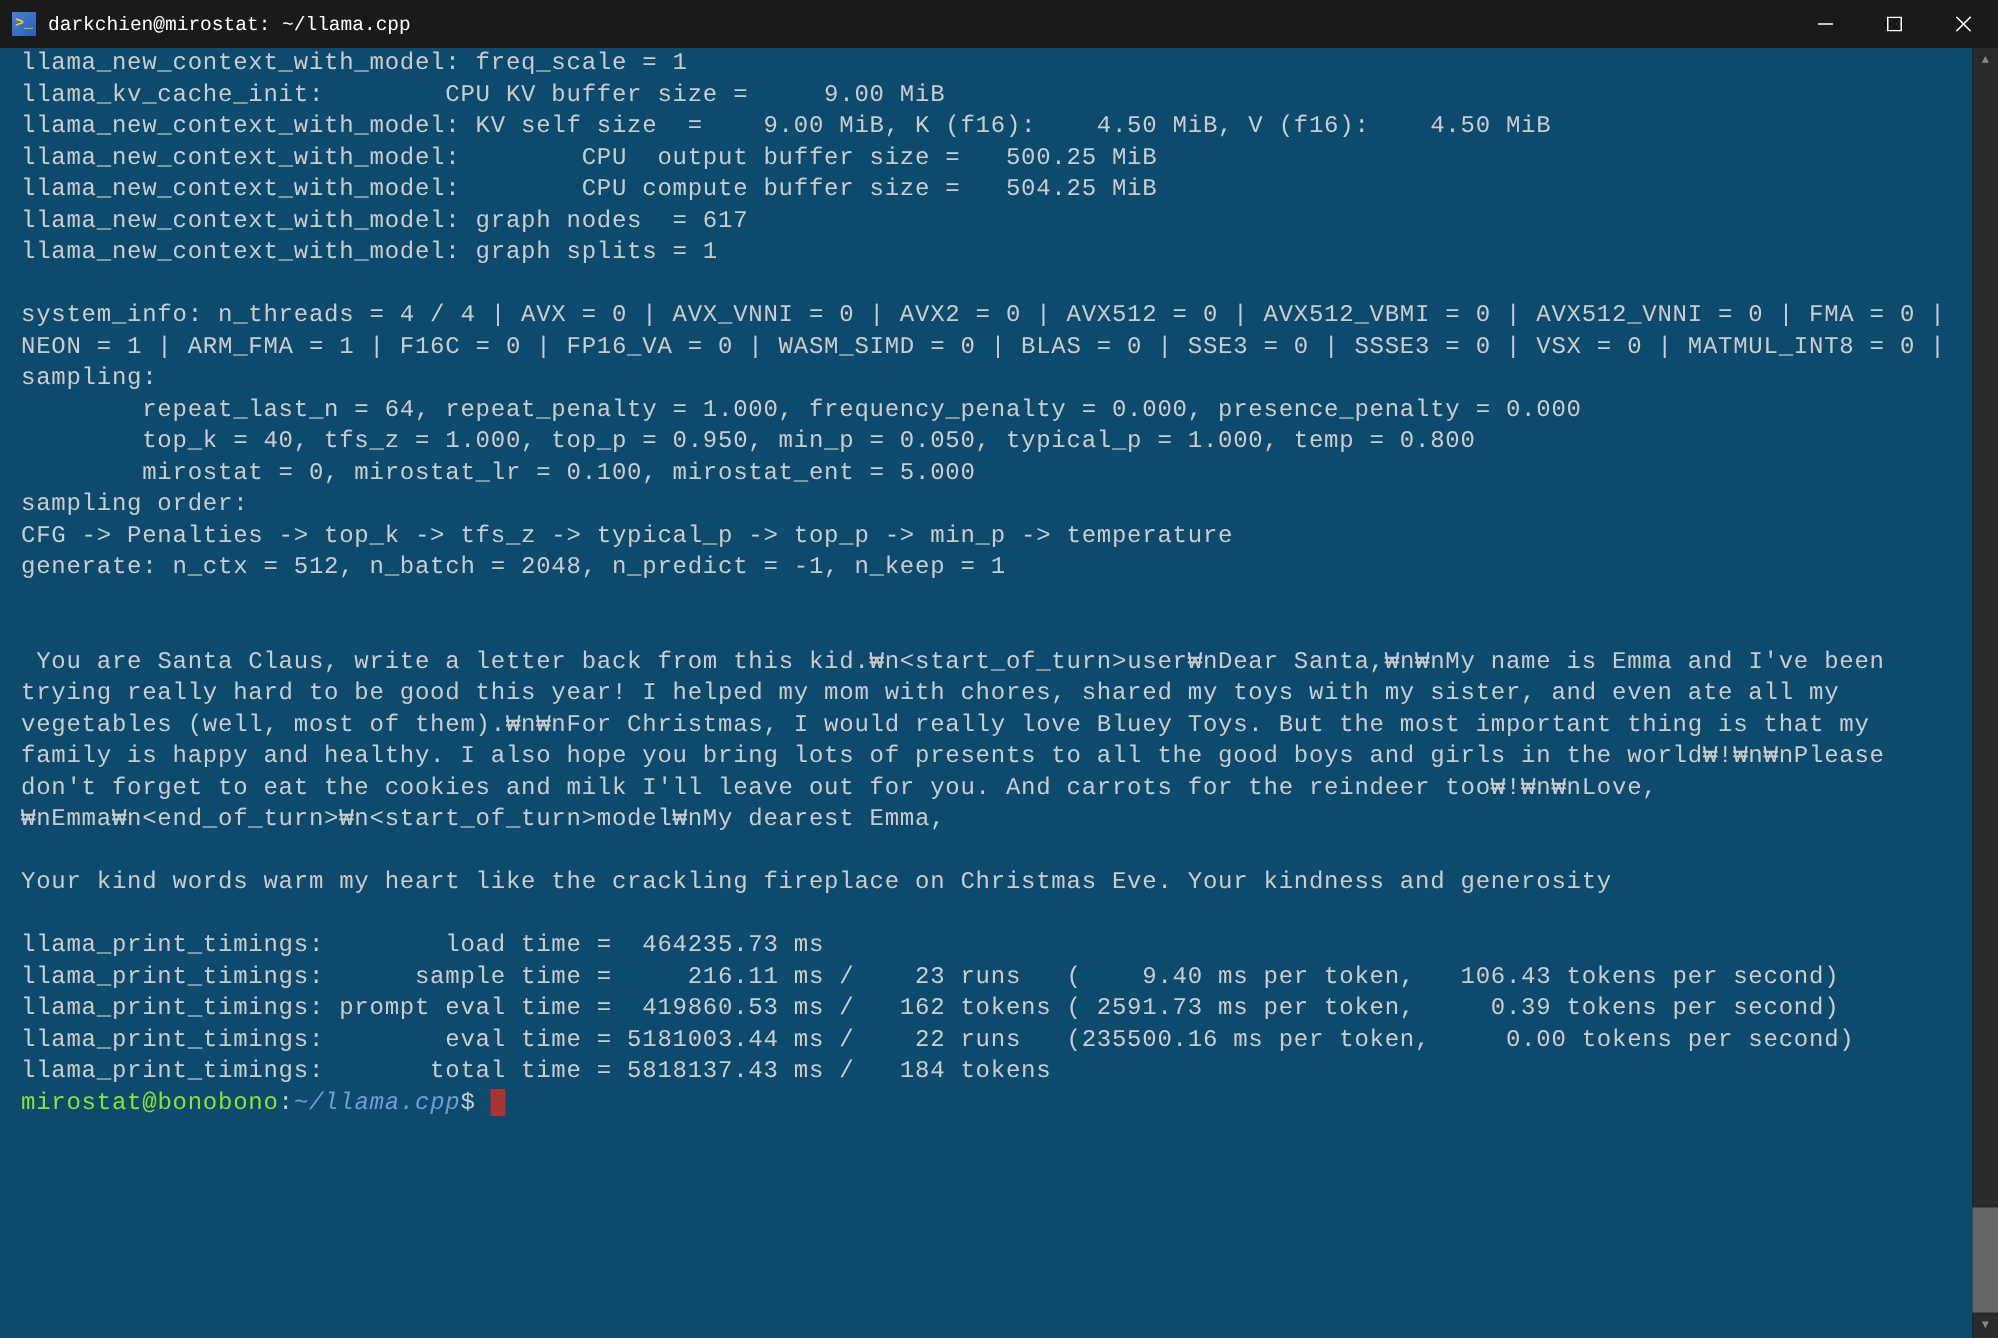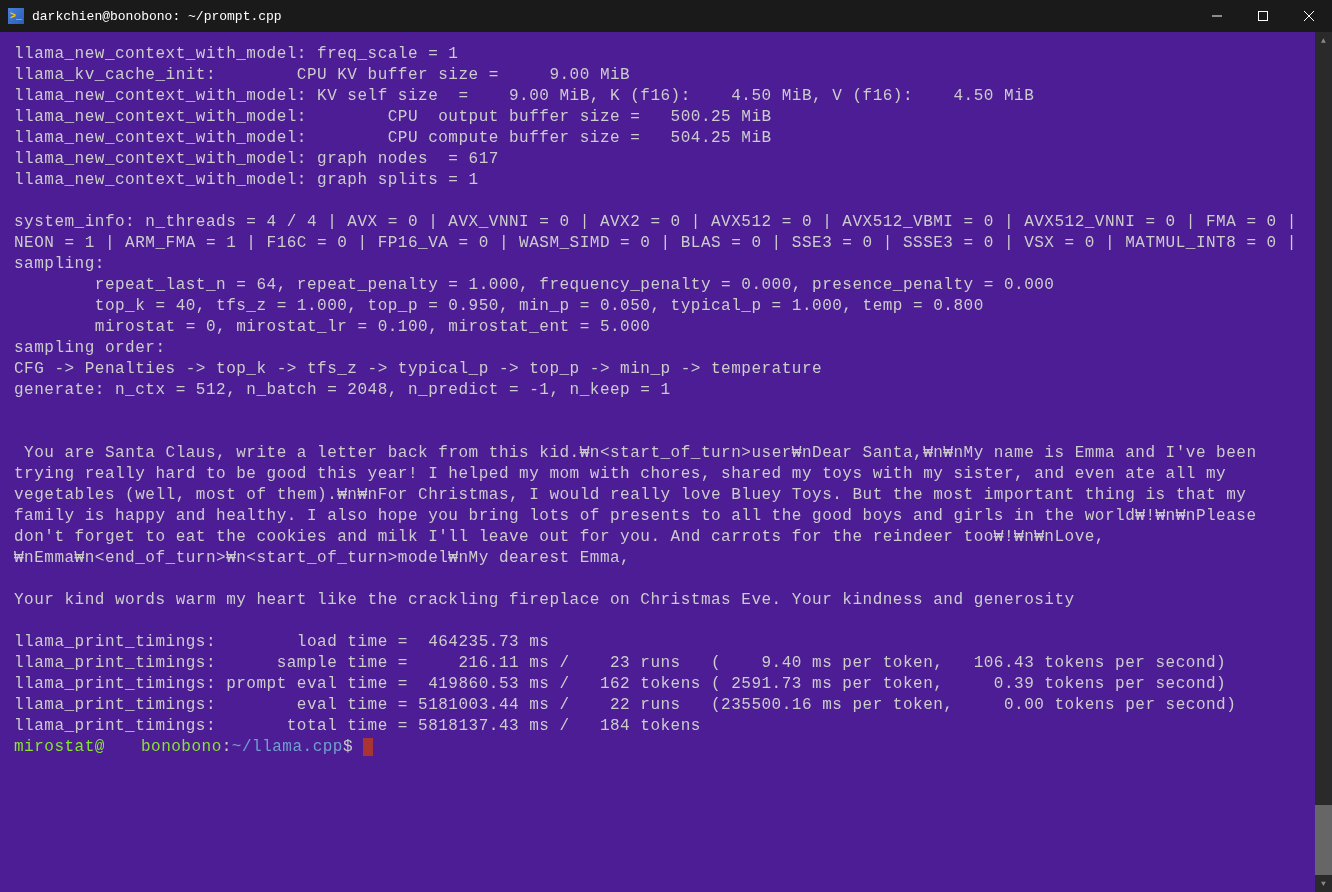--- a/index.html
+++ b/index.html
@@ -54,33 +54,33 @@
   font-family: 'Segoe UI', sans-serif;
 }
 .win-btn svg { width: 10px; height: 10px; }
 .terminal-area {
   position: relative;
   height: calc(892px - 32px);
   display: flex;
 }
 .terminal {
   flex: 1;
-  background: #4c1d95;
-  padding: 12px 14px;
+  background: #0c4a6e;
+  padding: 0 14px;
   color: #ccc;
   font-size: 16px;
   line-height: 21px;
   letter-spacing: 0.5px;
   white-space: pre-wrap;
   word-wrap: break-word;
   font-family: 'Consolas', 'Courier New', monospace;
 }
 .prompt-user { color: #8ae234; }
-.prompt-host { color: #8ae234; margin-left: 36px; }
-.prompt-path { color: #729fcf; }
+.prompt-host { color: #8ae234; }
+.prompt-path { color: #729fcf; font-style: italic; }
 .prompt-dollar { color: #ccc; }
 .cursor {
   display: inline-block;
   width: 10px;
   height: 18px;
   background: #aa3333;
   vertical-align: text-bottom;
 }
 .scrollbar {
   width: 17px;
@@ -103,21 +103,21 @@
   height: 70px;
   background: #666;
 }
 </style>
 </head>
 <body>
 
 <div class="titlebar">
   <div class="title-left">
     <div class="app-icon">&gt;_</div>
-    <div class="title-text">darkchien@bonobono: ~/prompt.cpp</div>
+    <div class="title-text">darkchien@mirostat: ~/llama.cpp</div>
   </div>
   <div class="window-controls">
     <div class="win-btn">
       <svg viewBox="0 0 10 10">
           <line x1="0" y1="5" x2="10" y2="5" stroke="#fff" stroke-width="1"></line>
         </svg>
     </div>
     <div class="win-btn">
       <svg viewBox="0 0 10 10">
           <rect x="0.5" y="0.5" width="9" height="9" stroke="#fff" stroke-width="1" fill="none"></rect>

